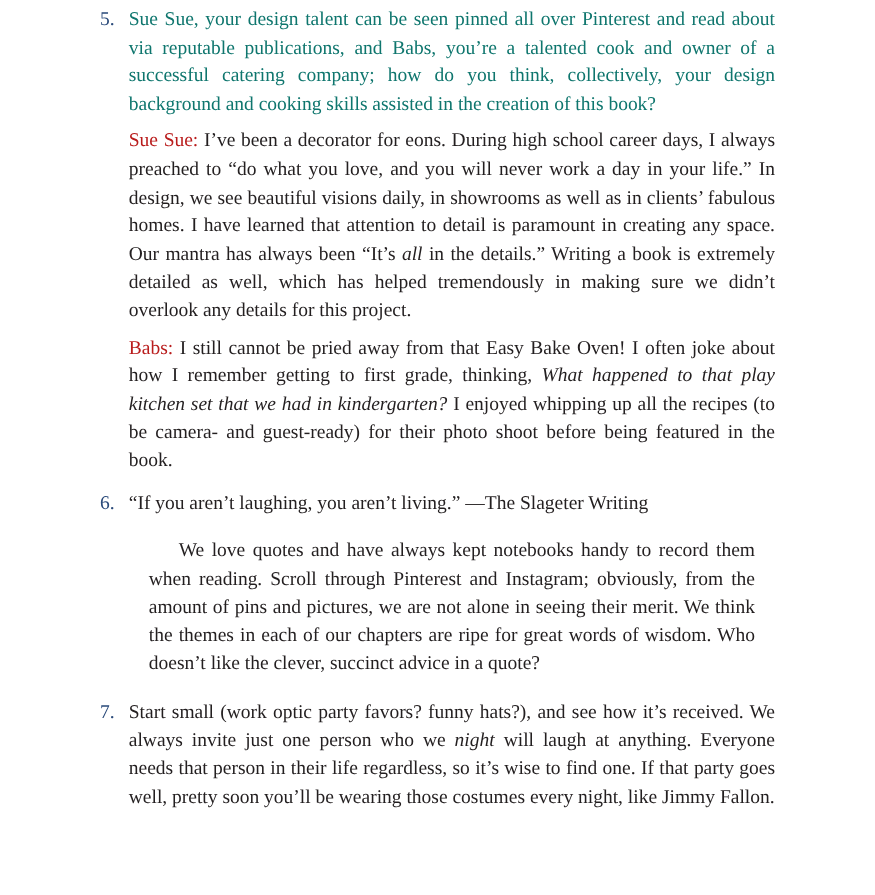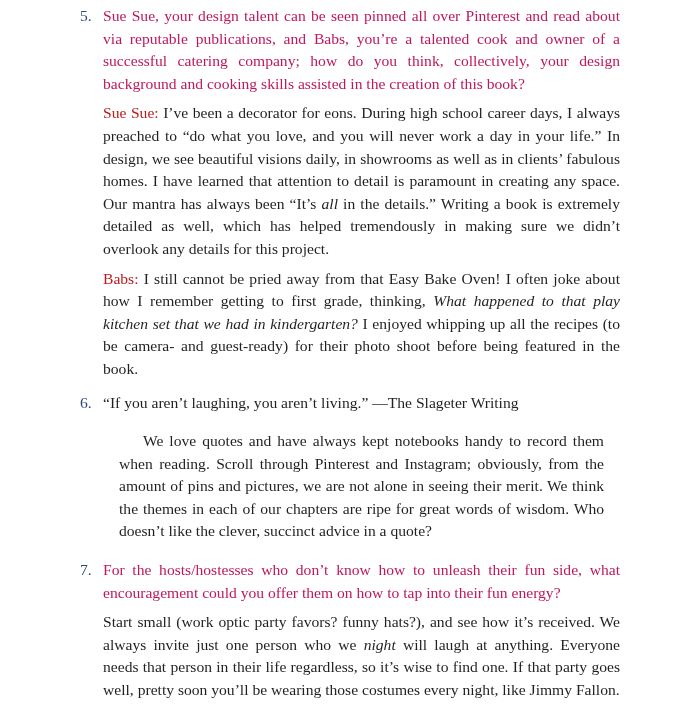--- a/index.html
+++ b/index.html
@@ -4,21 +4,21 @@
 <style>
   html, body { margin: 0; padding: 0; background: #ffffff; }
   body { width: 700px; height: 716px; overflow: hidden; position: relative; }
   .page {
     position: absolute; left: 80px; top: 5px; width: 540px;
     font-family: "Liberation Serif", "DejaVu Serif", serif;
     font-size: 15.6px; line-height: 22.6px; color: #231f20;
   }
   .q { position: relative; padding-left: 23px; }
   .num { position: absolute; left: 0; top: 0; color: #2a4a7a; font-weight: normal; }
-  .question { color: #be185d; text-align: justify; margin: 0; }
+  .question { color: #0f766e; text-align: justify; margin: 0; }
   .ans { margin: 7px 0 0 0; text-align: justify; }
   .spk { color: #b91c1c; margin-top: 12px; }
   .indent { text-indent: 24px; margin: 16px; text-align: justify; }
   .quote { margin: 7px 0 0 0; }
   .item { margin-bottom: 11px; }
   i { font-style: italic; }
 </style>
 </head>
 <body>
 
@@ -32,17 +32,16 @@
   </div>
 
   <div class="q item">
     <span class="num">6.</span>
     <p class="quote">“If you aren’t laughing, you aren’t living.” —The Slageter Writing</p>
     <p class="indent">We love quotes and have always kept notebooks handy to record them when reading. Scroll through Pinterest and Instagram; obviously, from the amount of pins and pictures, we are not alone in seeing their merit. We think the themes in each of our chapters are ripe for great words of wisdom. Who doesn’t like the clever, succinct advice in a quote?</p>
   </div>
 
   <div class="q item">
     <span class="num">7.</span>
-    <p class="question">For the hosts/hostesses who don’t know how to unleash their fun side, what encouragement could you offer them on how to tap into their fun energy?</p>
     <p class="ans"><span>Start small (work optic party favors? funny hats?), and see how it’s received. We always invite just one person who we </span><i>night</i><span> will laugh at anything. Everyone needs that person in their life regardless, so it’s wise to find one. If that party goes well, pretty soon you’ll be wearing those costumes every night, like Jimmy Fallon.</span></p>
   </div>
 
 </div>
 
 </body></html>

